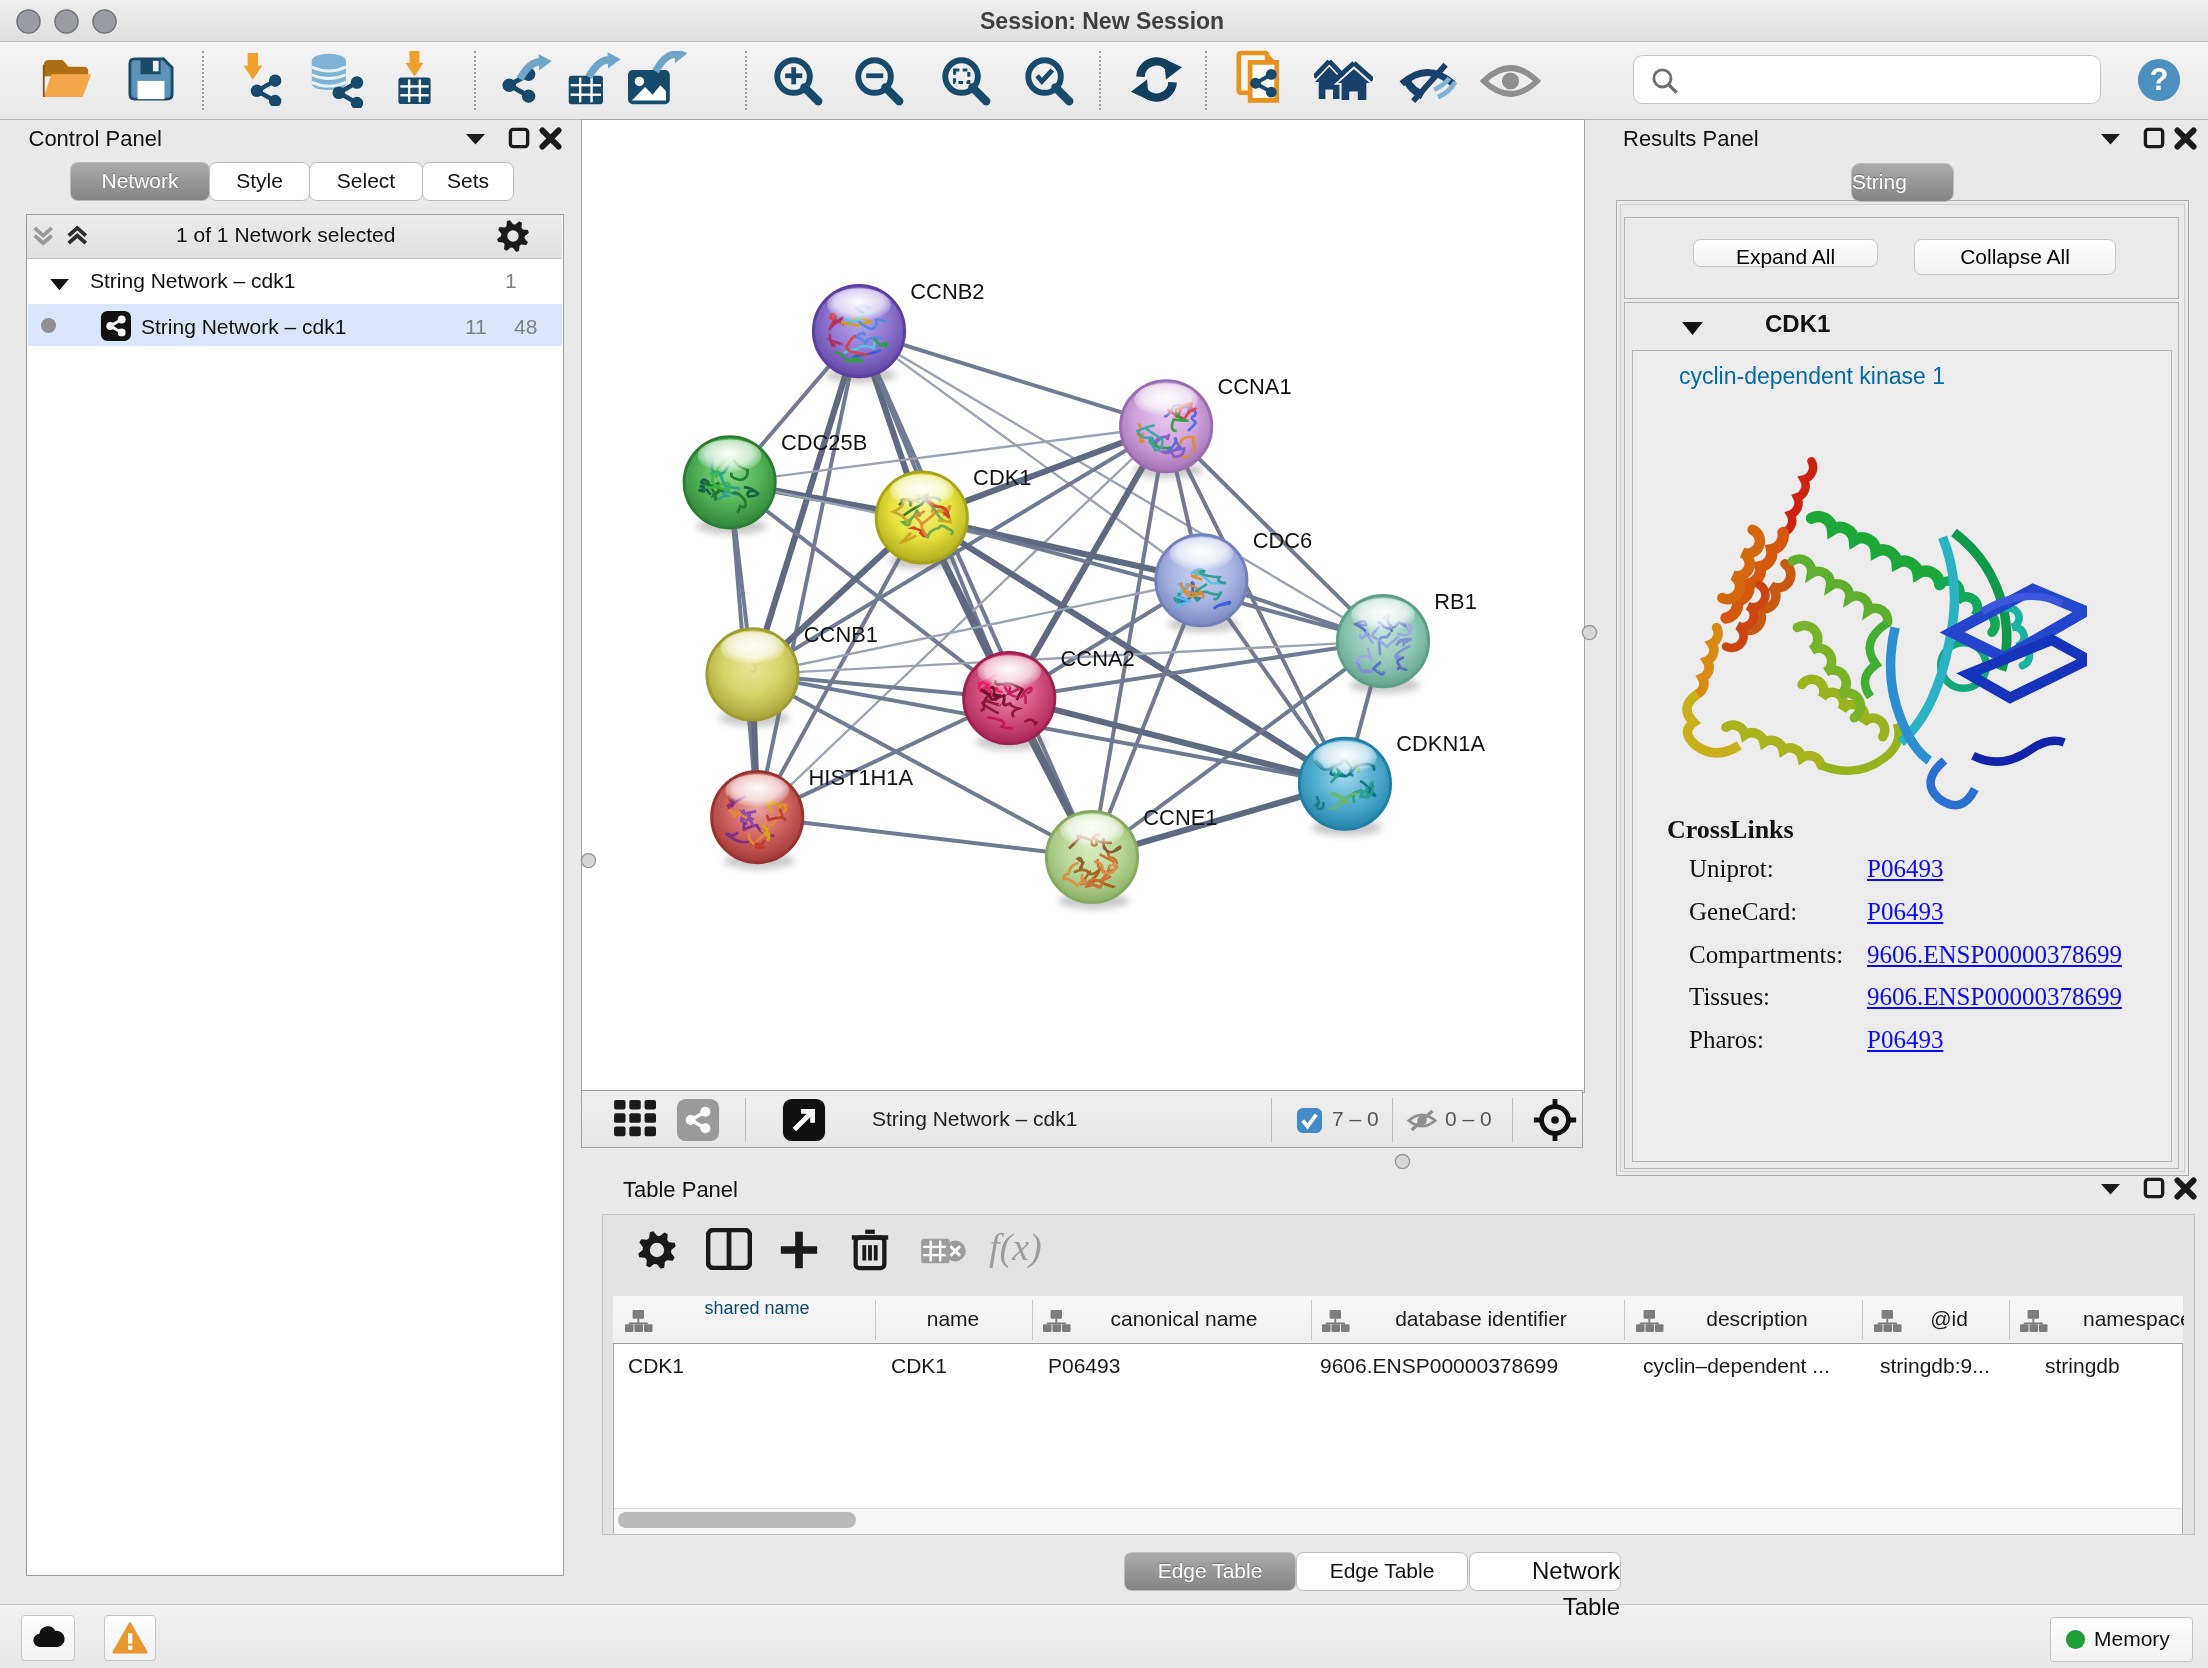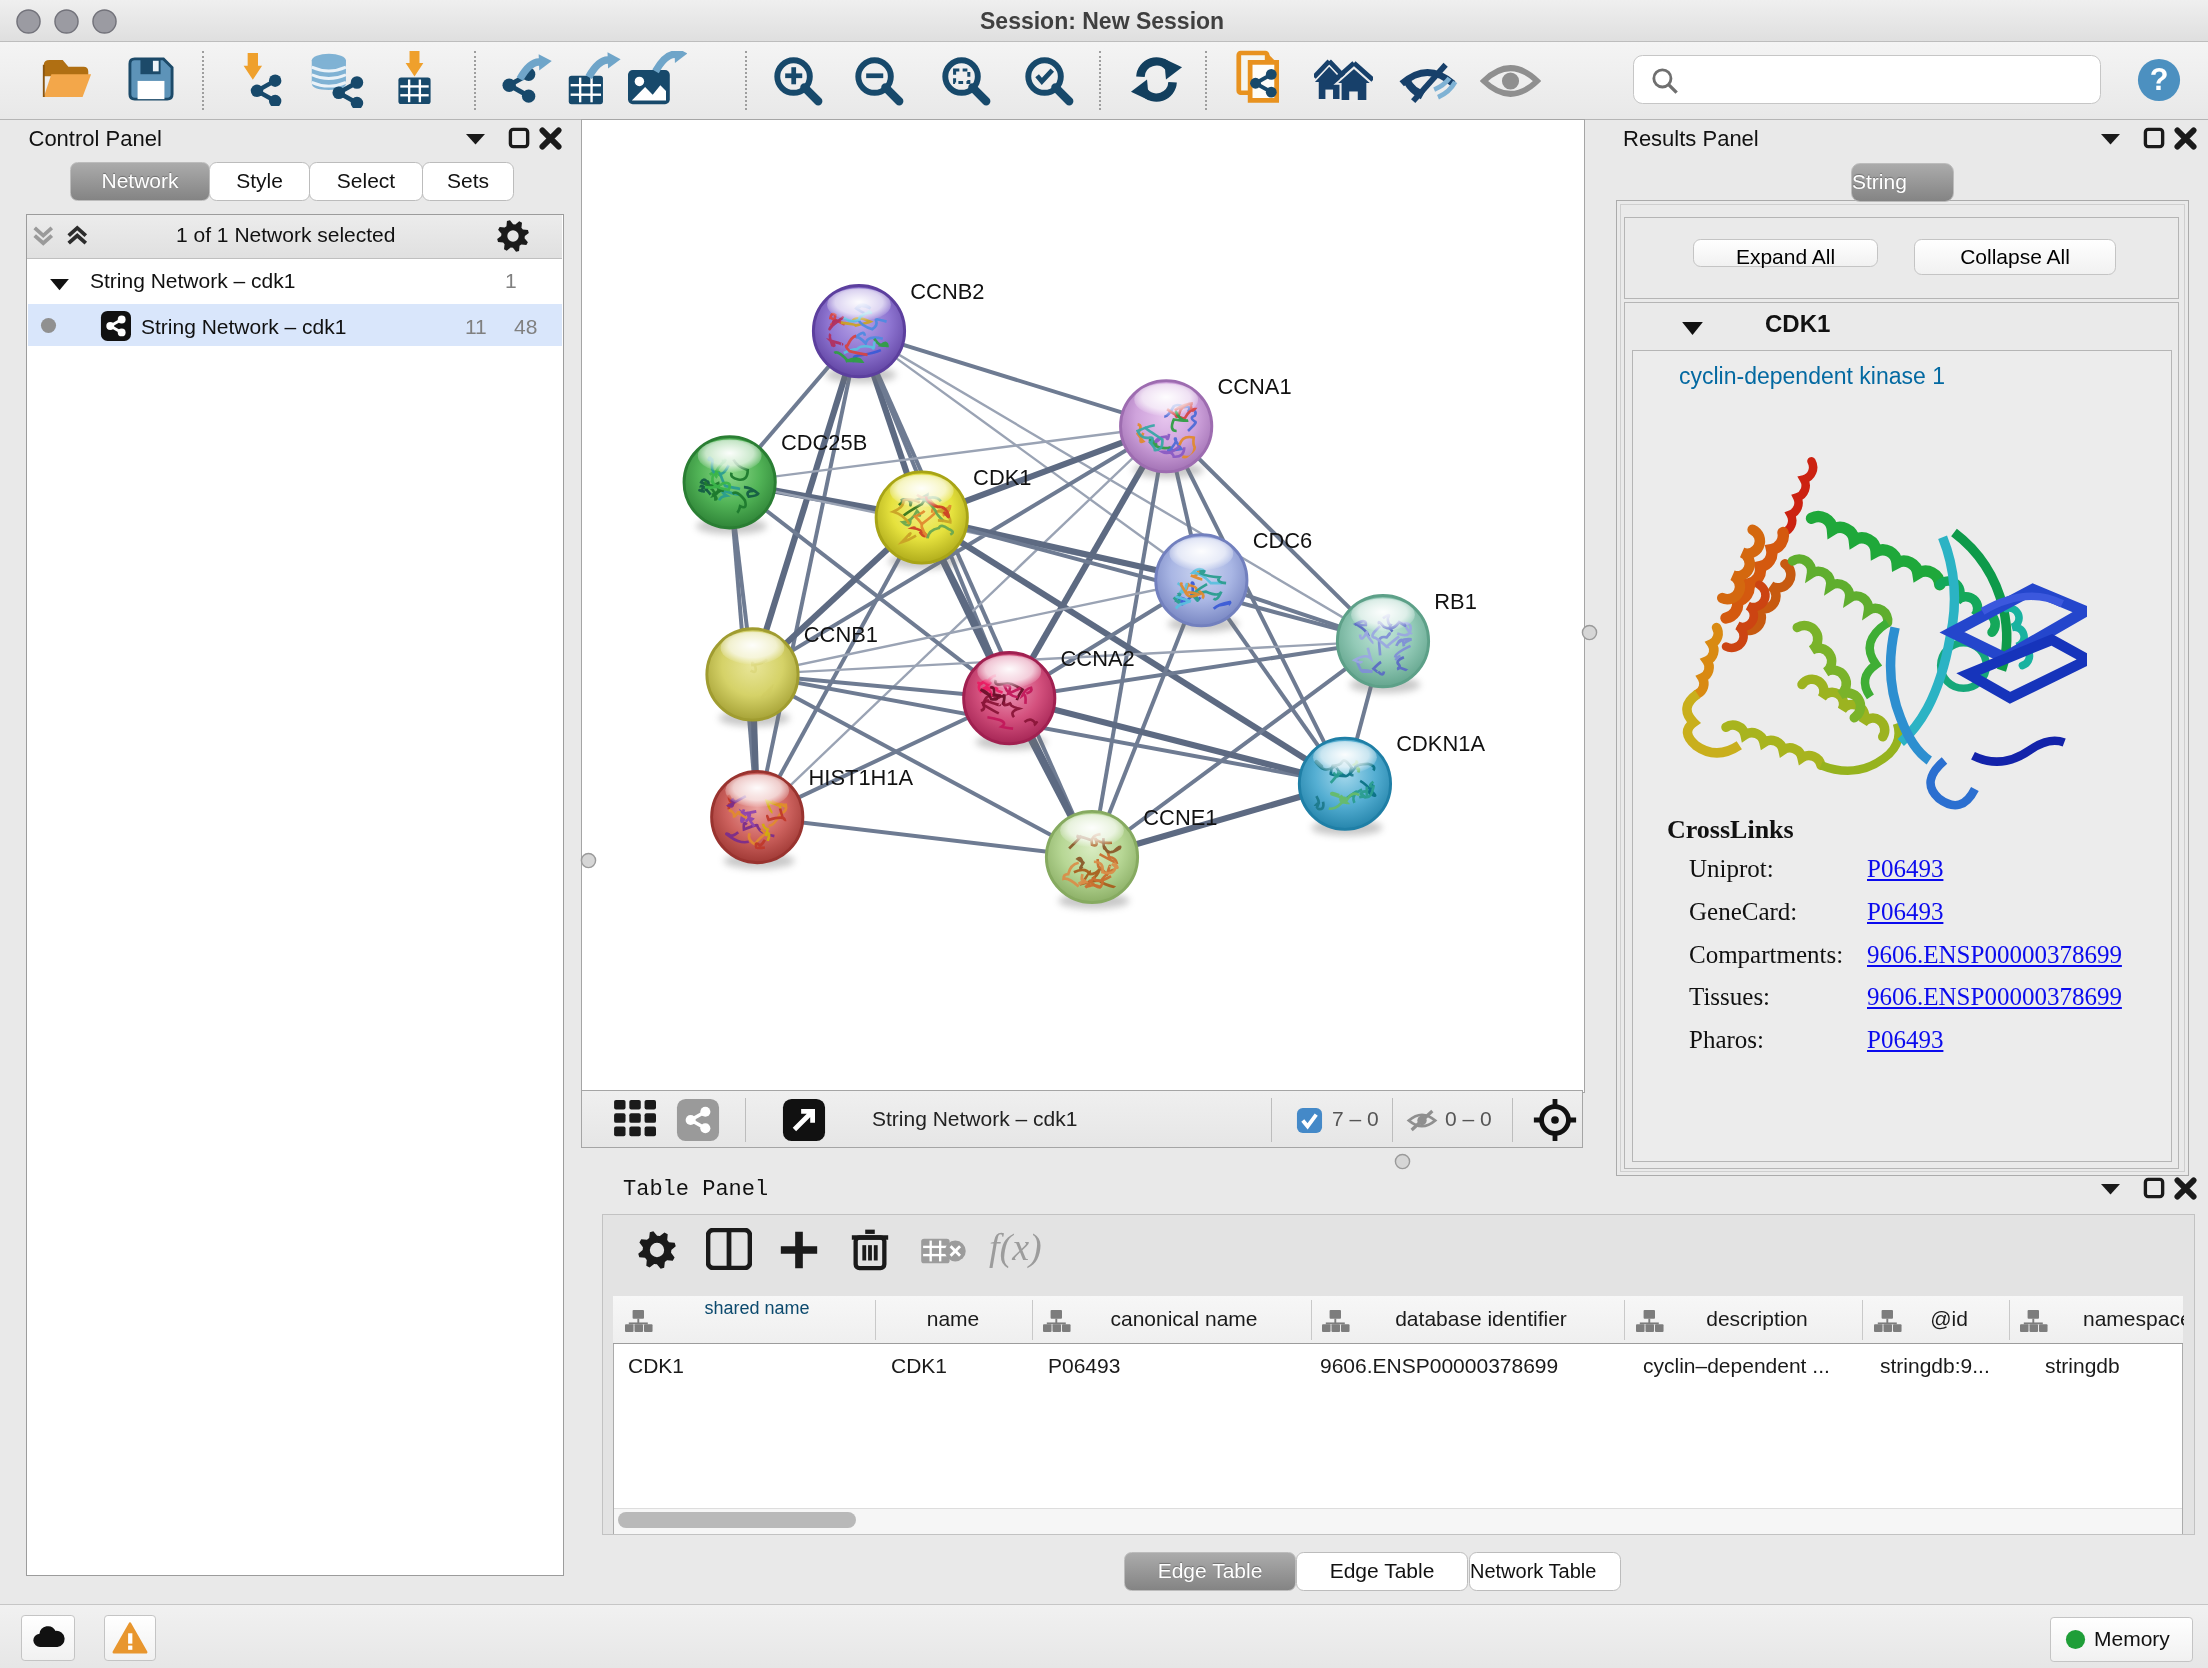--- a/index.html
+++ b/index.html
@@ -696,21 +696,21 @@
 <div class="abs" style="left:1689px;top:854px;font-size:25px;color:#111;font-weight:400;white-space:nowrap;"><span style="font-family:'Liberation Serif',serif">Uniprot:</span></div>
 <div class="abs" style="left:1867px;top:854px;font-size:25px;color:#111;font-weight:400;white-space:nowrap;"><a class="lk"><span style="font-family:'Liberation Serif',serif">P06493</span></a></div>
 <div class="abs" style="left:1689px;top:897px;font-size:25px;color:#111;font-weight:400;white-space:nowrap;"><span style="font-family:'Liberation Serif',serif">GeneCard:</span></div>
 <div class="abs" style="left:1867px;top:897px;font-size:25px;color:#111;font-weight:400;white-space:nowrap;"><a class="lk"><span style="font-family:'Liberation Serif',serif">P06493</span></a></div>
 <div class="abs" style="left:1689px;top:940px;font-size:25px;color:#111;font-weight:400;white-space:nowrap;"><span style="font-family:'Liberation Serif',serif">Compartments:</span></div>
 <div class="abs" style="left:1867px;top:940px;font-size:25px;color:#111;font-weight:400;white-space:nowrap;"><a class="lk"><span style="font-family:'Liberation Serif',serif">9606.ENSP00000378699</span></a></div>
 <div class="abs" style="left:1689px;top:982px;font-size:25px;color:#111;font-weight:400;white-space:nowrap;"><span style="font-family:'Liberation Serif',serif">Tissues:</span></div>
 <div class="abs" style="left:1867px;top:982px;font-size:25px;color:#111;font-weight:400;white-space:nowrap;"><a class="lk"><span style="font-family:'Liberation Serif',serif">9606.ENSP00000378699</span></a></div>
 <div class="abs" style="left:1689px;top:1025px;font-size:25px;color:#111;font-weight:400;white-space:nowrap;"><span style="font-family:'Liberation Serif',serif">Pharos:</span></div>
 <div class="abs" style="left:1867px;top:1025px;font-size:25px;color:#111;font-weight:400;white-space:nowrap;"><a class="lk"><span style="font-family:'Liberation Serif',serif">P06493</span></a></div>
-<div class="abs" style="left:623px;top:1177px;font-size:22px;color:#111;font-weight:400;white-space:nowrap;font-family:Liberation Mono, monospace;">Table Panel</div>
+<div class="abs" style="left:623px;top:1177px;font-size:22px;color:#111;font-weight:400;white-space:nowrap;">Table Panel</div>
 <svg class="abs" style="left:2100px;top:1183px;" width="21" height="13.3" viewBox="0 0 22 14">
     <path d="M1 1 H21 L11 12 Z" fill="#1a1a1a"></path>
   </svg>
 <svg class="abs" style="left:2143px;top:1177px;" width="23" height="23" viewBox="0 0 24 24">
     <rect x="2.5" y="2.5" width="18" height="18" rx="3" fill="none" stroke="#1a1a1a" stroke-width="3.5"></rect>
   </svg>
 <svg class="abs" style="left:2174px;top:1177px;" width="23" height="23" viewBox="0 0 24 24">
     <path d="M3.5 3.5 L20.5 20.5 M20.5 3.5 L3.5 20.5" stroke="#1a1a1a" stroke-width="6" stroke-linecap="round"></path>
   </svg>
 <div class="abs" style="left:602px;top:1214px;width:1593px;height:321px;background:#e3e3e3;border:1.4px solid #c2c2c2;box-sizing:border-box"></div>
@@ -823,21 +823,21 @@
 <div class="abs" style="left:891px;top:1354px;font-size:21px;color:#1a1a1a;font-weight:400;white-space:nowrap;">CDK1</div>
 <div class="abs" style="left:1048px;top:1354px;font-size:21px;color:#1a1a1a;font-weight:400;white-space:nowrap;">P06493</div>
 <div class="abs" style="left:1320px;top:1354px;font-size:21px;color:#1a1a1a;font-weight:400;white-space:nowrap;">9606.ENSP00000378699</div>
 <div class="abs" style="left:1643px;top:1354px;font-size:21px;color:#1a1a1a;font-weight:400;white-space:nowrap;">cyclin–dependent ...</div>
 <div class="abs" style="left:1880px;top:1354px;font-size:21px;color:#1a1a1a;font-weight:400;white-space:nowrap;">stringdb:9...</div>
 <div class="abs" style="left:2045px;top:1354px;font-size:21px;color:#1a1a1a;font-weight:400;white-space:nowrap;">stringdb</div>
 <div class="abs" style="left:614px;top:1508px;width:1568px;height:25px;background:#f6f6f6;border-top:1px solid #ddd"></div>
 <div class="abs" style="left:618px;top:1512px;width:238px;height:16px;background:#b9b9b9;border-radius:8.6px"></div>
 <div class="abs tabsel" style="left:1124px;top:1552px;width:172px;height:39px;border:1.4px solid #bcbcbc;border-radius:7.6px;box-sizing:border-box;line-height:36px;text-align:center;font-size:21px;z-index:3">Edge Table</div>
 <div class="abs tabun" style="left:1296px;top:1552px;width:172px;height:39px;border:1.4px solid #bcbcbc;border-radius:7.6px;box-sizing:border-box;line-height:36px;text-align:center;font-size:21px;z-index:3">Edge Table</div>
-<div class="abs tabun" style="left:1469px;top:1552px;width:152px;height:39px;border:1.4px solid #bcbcbc;border-radius:7.6px;box-sizing:border-box;line-height:36px;text-align:left;font-size:20px;z-index:3">Network Table</div>
+<div class="abs tabun" style="left:1469px;top:1552px;width:152px;height:39px;border:1.4px solid #bcbcbc;border-radius:7.6px;box-sizing:border-box;line-height:36px;text-align:right;font-size:24px;z-index:3">Network Table</div>
 <div class="abs" style="left:0px;top:1604px;width:2208px;height:65px;background:linear-gradient(#f1f1f1,#e6e6e6);border-top:1px solid #c6c6c6"></div>
 <div class="abs btn" style="left:21px;top:1615px;width:54px;height:46px;border-radius:3.8px"></div>
 <svg class="abs" style="left:31px;top:1624px;" width="34" height="27" viewBox="0 0 36 28">
     <path d="M10 24 a7 7 0 0 1 -1 -14 a9 9 0 0 1 17 -3 a8 8 0 0 1 2 17 z" fill="#111"></path>
   </svg>
 <div class="abs btn" style="left:104px;top:1615px;width:52px;height:46px;border-radius:3.8px"></div>
 <svg class="abs" style="left:112px;top:1621px;" width="36" height="34" viewBox="0 0 38 36">
     <path d="M19 3 L36 33 H2 Z" fill="#e8962e" stroke="#e8962e" stroke-width="3" stroke-linejoin="round"></path>
     <rect x="17" y="13" width="4.5" height="11" fill="#fff"></rect>
     <rect x="17" y="26" width="4.5" height="4.5" fill="#fff"></rect>

